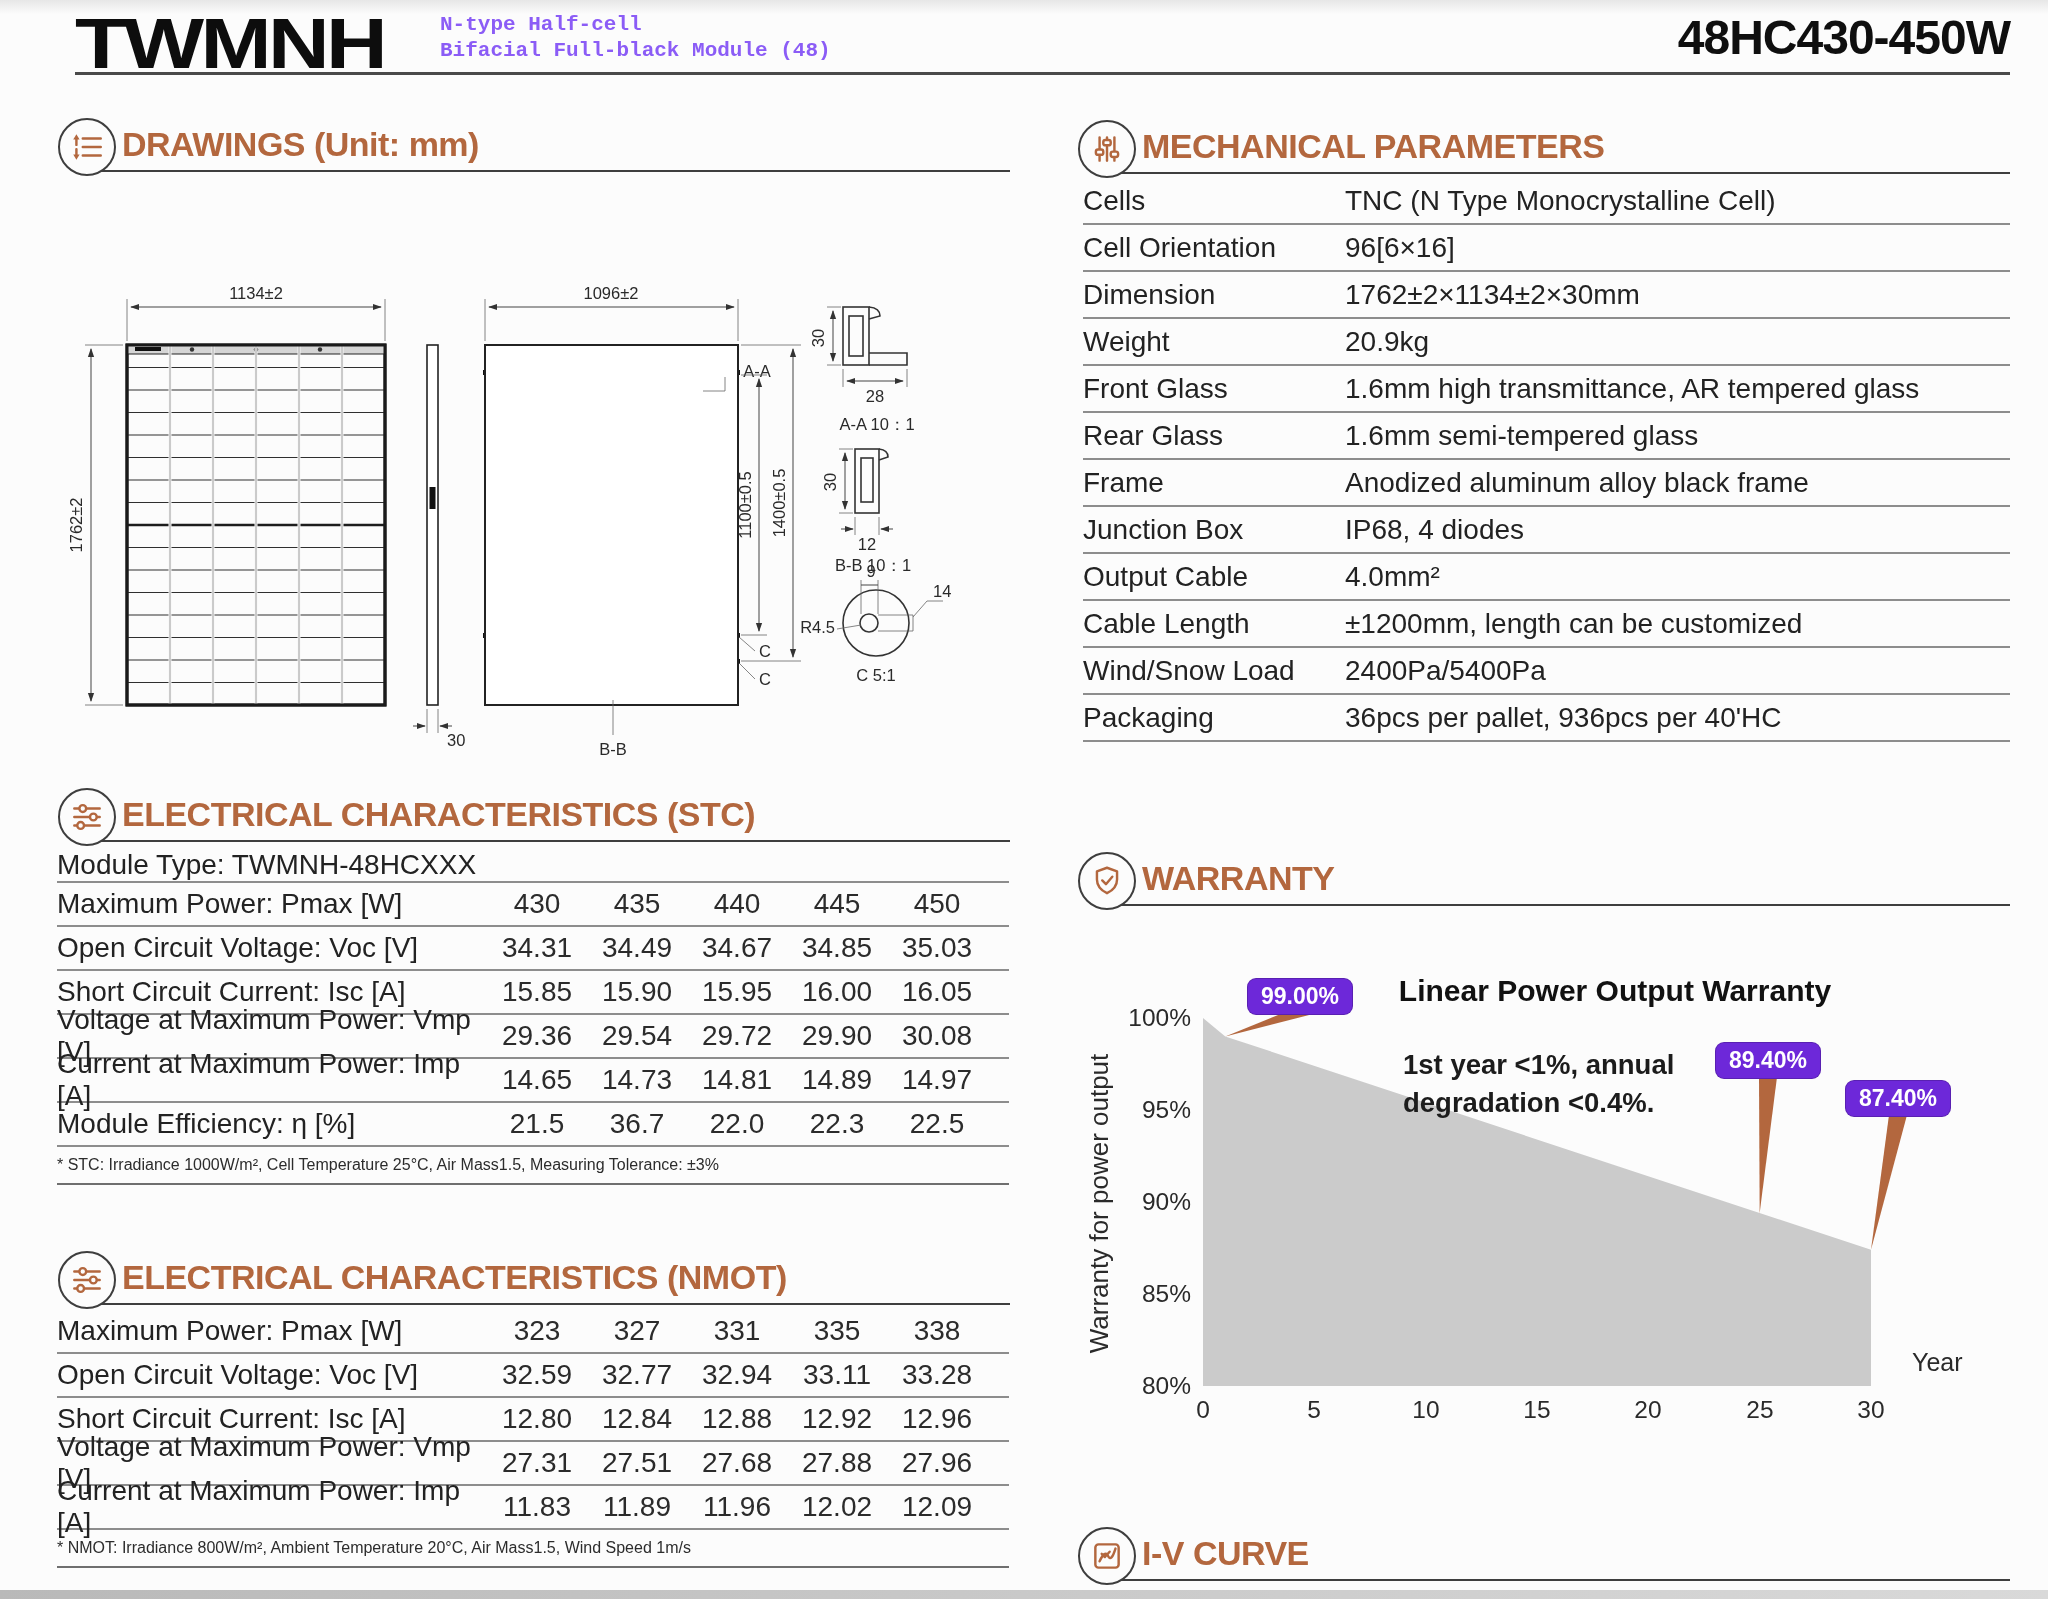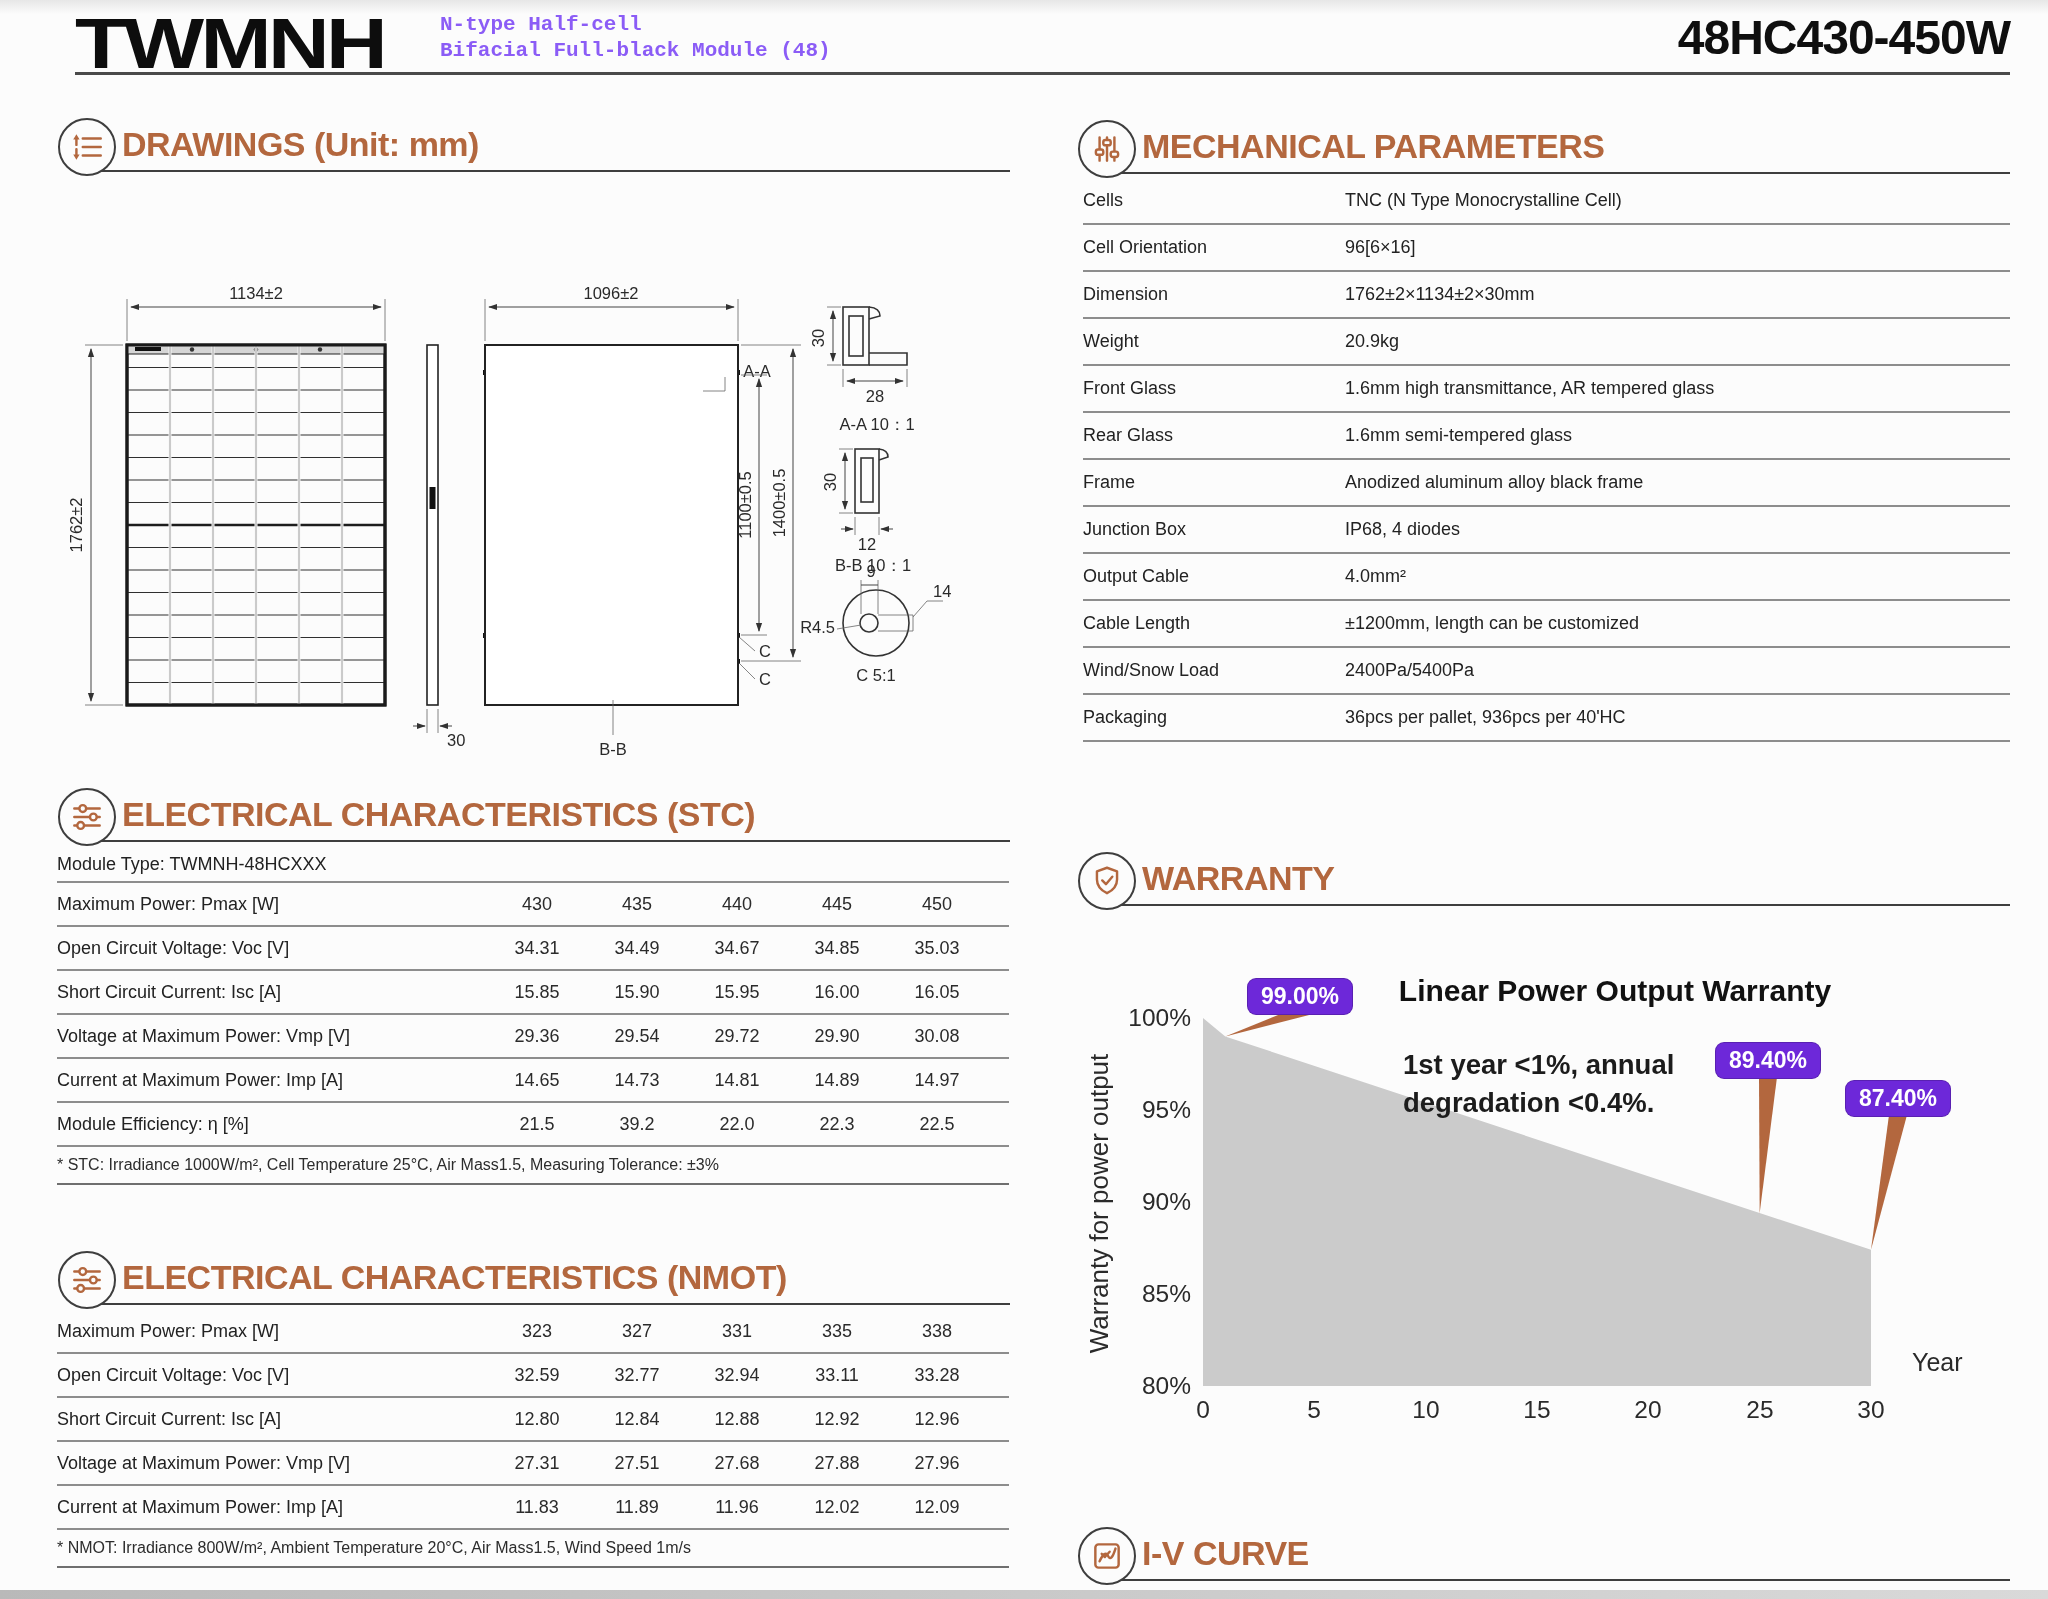--- a/index.html
+++ b/index.html
@@ -19,21 +19,21 @@
   .sec { position:absolute; height:60px; }
   .sec-line { position:absolute; left:29px; right:0; top:52px; border-top:2.5px solid #3e3e3e; }
   .sec-circle { position:absolute; left:0; top:0; width:58px; height:58px; border:2.5px solid #3e3e3e; border-radius:50%; background:#fcfcfc; display:flex; align-items:center; justify-content:center; }
   .sec-title { position:absolute; left:64px; top:7px; font-size:34px; font-weight:700; color:#b3673e; letter-spacing:-0.5px; white-space:nowrap; }
   .sec-icon { stroke:#b3673e; fill:none; stroke-width:2.3; stroke-linecap:round; stroke-linejoin:round; }
   .sec-icon .fillacc { fill:#b3673e; stroke:none; }
   .sec-icon .knob { fill:#fcfcfc; }
 
   
   .tbl { position:absolute; }
-  .trow { display:flex; align-items:center; font-size:18px; color:#222; }
+  .trow { display:flex; align-items:center; font-size:28px; color:#222; }
   .trow.mtype { height:33px; }
   .trow.vrow { height:42px; }
   .trow.mech { height:45px; }
   .tl { flex:0 0 430px; }
   .tv { width:100px; text-align:center; color:#2b2b2b; }
   .ml { flex:0 0 262px; }
   .mv { flex:1; }
   .drule { height:2px; border-top:1px solid #8d8d8d; border-bottom:1px solid #8d8d8d; }
   .srule { border-top:2px solid #6f6f6f; }
   .tfoot { height:36px; display:flex; align-items:center; font-size:16px; color:#2c2c2c; }
@@ -342,21 +342,21 @@
         <span class="tv">14.65</span>
         <span class="tv">14.73</span>
         <span class="tv">14.81</span>
         <span class="tv">14.89</span>
         <span class="tv">14.97</span>
       </div>
     <div class="drule"></div>
     <div class="trow vrow">
         <span class="tl">Module Efficiency: η [%]</span>
         <span class="tv">21.5</span>
-        <span class="tv">39.2</span>
+        <span class="tv">36.7</span>
         <span class="tv">22.0</span>
         <span class="tv">22.3</span>
         <span class="tv">22.5</span>
       </div>
     <div class="drule"></div>
     <div class="tfoot">
         <span>* STC: Irradiance 1000W/m², Cell Temperature 25°C, Air Mass1.5, Measuring Tolerance: ±3%</span>
       </div>
     <div class="srule"></div>
   </div>

